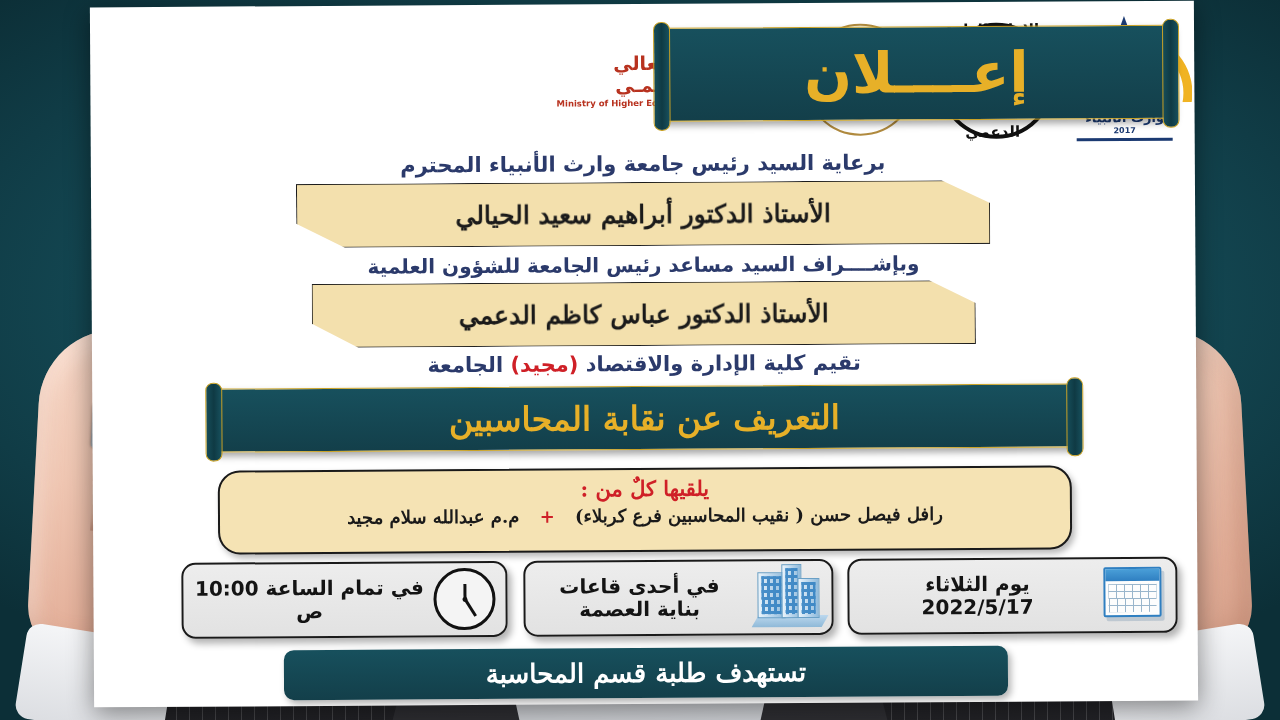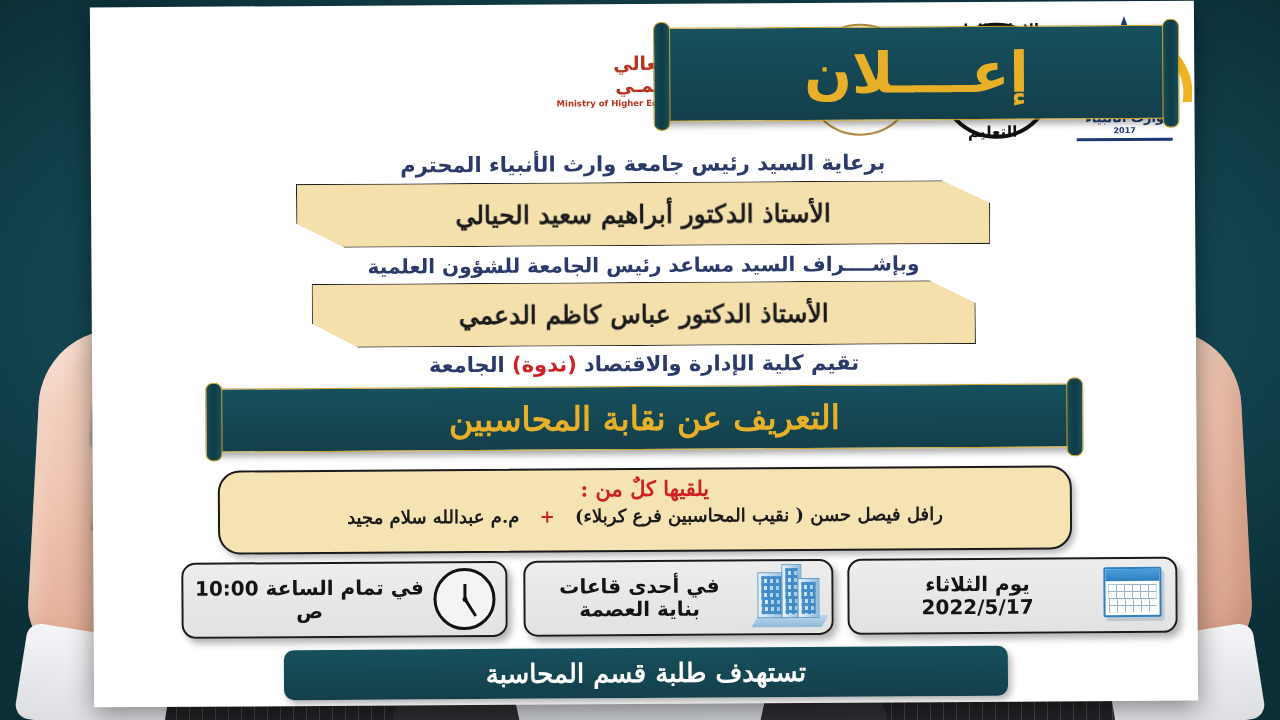--- a/index.html
+++ b/index.html
@@ -607,21 +607,21 @@
       <div class="logo logo-shrine">
         <div class="shrine-ring"></div>
         <div class="shrine-top-text">الامانة العامة</div>
         <div class="minaret min-l"></div>
         <div class="minaret min-r"></div>
         <div class="shrine-dome-top"></div>
         <div class="shrine-dome"></div>
         <div class="shrine-flag"></div>
         <div class="shrine-x"></div>
         <div class="shrine-center-text">العتبة</div>
-        <div class="shrine-bot-text">التعليم</div>
+        <div class="shrine-bot-text">الدعمي</div>
       </div>
 
       <div class="logo logo-min">
         <div class="min-emblem">
           <div class="min-circle"></div>
           <div class="min-sky">
             <div class="min-mountain"></div>
             <div class="min-rays"></div>
           </div>
         </div>
@@ -645,21 +645,21 @@
     </div>
 
     <div class="navy-line" id="line-supervision">وبإشــــراف السيد مساعد رئيس الجامعة للشؤون العلمية</div>
 
     <div class="name-plate" id="plate-vice">
       <span>الأستاذ الدكتور عباس كاظم الدعمي</span>
     </div>
 
     <div class="navy-line" id="line-college">
       <span>تقيم كلية الإدارة والاقتصاد</span>
-      <span class="red-word">(ندوة)</span>
+      <span class="red-word">(مجيد)</span>
       <span>الجامعة</span>
     </div>
 
     <div id="title-banner" class="scroll-banner">
       <span class="banner-text">التعريف عن نقابة المحاسبين</span>
     </div>
 
     <div id="speakers-box">
       <div id="speakers-title">يلقيها كلٌ من :</div>
       <div id="speakers-names">

